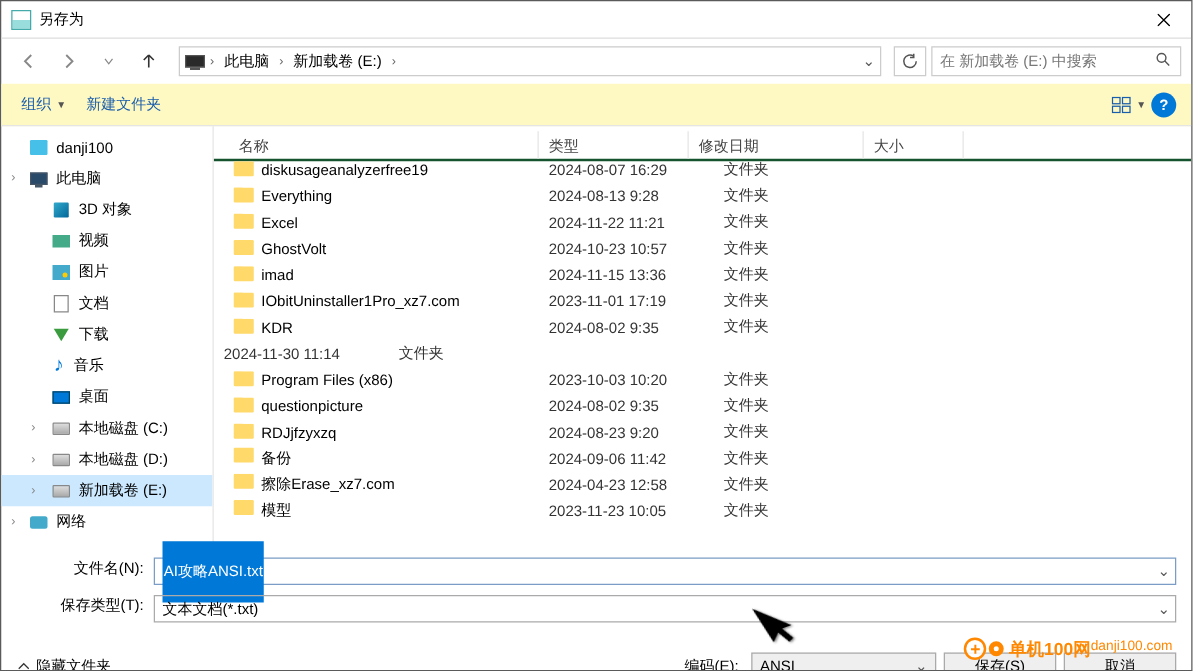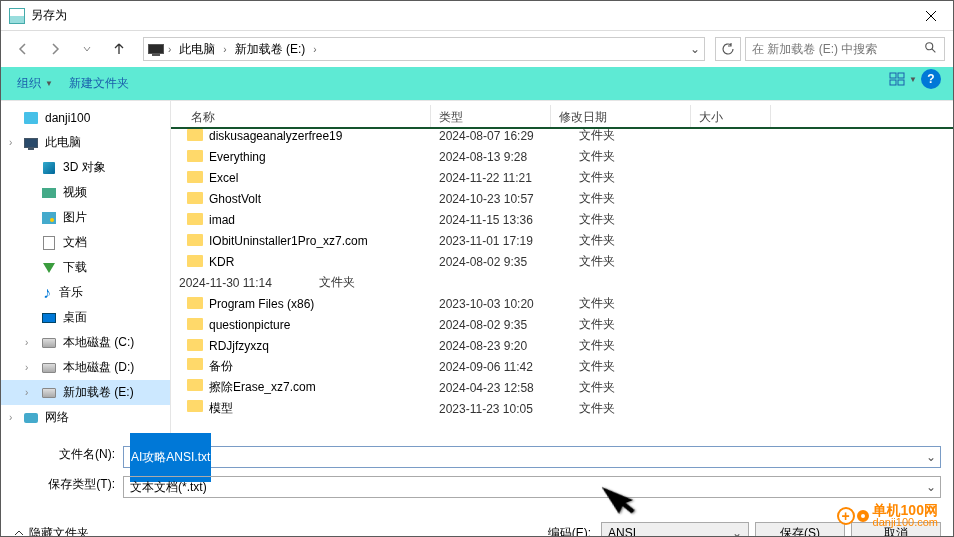--- a/index.html
+++ b/index.html
@@ -16,21 +16,21 @@
 .addressbar { flex: 1; height: 24px; border: 1px solid #ccc; display: flex; align-items: center; padding: 0 4px; gap: 4px; margin: 0 6px; position: relative; }
 .addressbar .pc-icon { width: 16px; height: 10px; background: #2a2a2a; border: 1px solid #555; position: relative; }
 .addressbar .pc-icon::after { content: ''; position: absolute; bottom: -3px; left: 3px; width: 8px; height: 2px; background: #555; }
 .addressbar .crumb { padding: 2px 4px; cursor: pointer; }
 .addressbar .crumb-sep { color: #666; font-size: 10px; }
 .addressbar .addr-drop { position: absolute; right: 4px; color: #555; }
 .refresh-btn { width: 26px; height: 24px; border: 1px solid #ccc; display: flex; align-items: center; justify-content: center; }
 .searchbox { width: 200px; height: 24px; border: 1px solid #ccc; display: flex; align-items: center; padding: 0 6px; color: #777; position: relative; }
 .searchbox .mag { position: absolute; right: 6px; }
 
-.toolbar { height: 34px; display: flex; padding: 0 8px; border-bottom: 1px solid #e5e5e5; background: #5eead4; }
+.toolbar { height: 34px; display: flex; align-items: center; padding: 0 8px; border-bottom: 1px solid #e5e5e5; background: #fef9c3; }
 .toolbar .tbtn { padding: 4px 8px; color: #1a5dab; cursor: pointer; display: flex; align-items: center; gap: 4px; }
 .toolbar .spacer { flex: 1; }
 .toolbar .iconbtn { width: 28px; height: 24px; display: flex; align-items: center; justify-content: center; color: #1a5dab; }
 .toolbar .help { width: 20px; height: 20px; border-radius: 50%; background: #0078d7; color: #fff; display: flex; align-items: center; justify-content: center; font-weight: bold; }
 
 .main { display: flex; height: 333px; }
 .sidebar { width: 170px; overflow-y: auto; padding: 4px 0; border-right: 1px solid #e5e5e5; }
 .side-item { height: 25px; display: flex; align-items: center; padding-left: 22px; gap: 6px; cursor: pointer; position: relative; }
 .side-item.sub { padding-left: 40px; }
 .side-item.selected { background: #cce8ff; }
@@ -81,21 +81,21 @@
 .footer .spacer { flex: 1; }
 .footer .enc-label { margin-right: 4px; }
 .enc-select { width: 148px; height: 22px; border: 1px solid #aaa; padding: 0 6px; display: flex; align-items: center; position: relative; background: #efefef; }
 .enc-select .dd { position: absolute; right: 6px; color: #555; }
 .btn { width: 90px; height: 22px; border: 1px solid #aaa; background: #efefef; display: flex; align-items: center; justify-content: center; cursor: pointer; }
 
 .watermark { position: absolute; right: 15px; bottom: 8px; pointer-events: none; display: flex; align-items: center; gap: 2px; }
 .wm-circle { width: 18px; height: 18px; border: 2px solid #f80; border-radius: 50%; display: flex; align-items: center; justify-content: center; color: #f80; font-weight: bold; font-size: 14px; background: rgba(255,255,255,0.85); }
 .wm-circle.dot { width: 12px; height: 12px; background: #f80; border: 2px solid #f80; position: relative; }
 .wm-circle.dot::after { content: ''; width: 4px; height: 4px; background: #fff; border-radius: 50%; }
-.wm-text { display: flex; flex-direction: column; line-height: 1; margin-left: 2px; }
+.wm-text { display: flex; flex-direction: row; line-height: 1; margin-left: 2px; }
 .wm-text .t { color: #f80; font-size: 14px; font-weight: bold; }
 .wm-text .b { color: #f80; font-size: 11px; }
 
 .cursor-arrow { position: absolute; left: 600px; top: 475px; pointer-events: none; }
 
 ::-webkit-scrollbar { width: 16px; }
 ::-webkit-scrollbar-track { background: #f0f0f0; }
 ::-webkit-scrollbar-thumb { background: #c0c0c0; }
 </style>
 </head>

